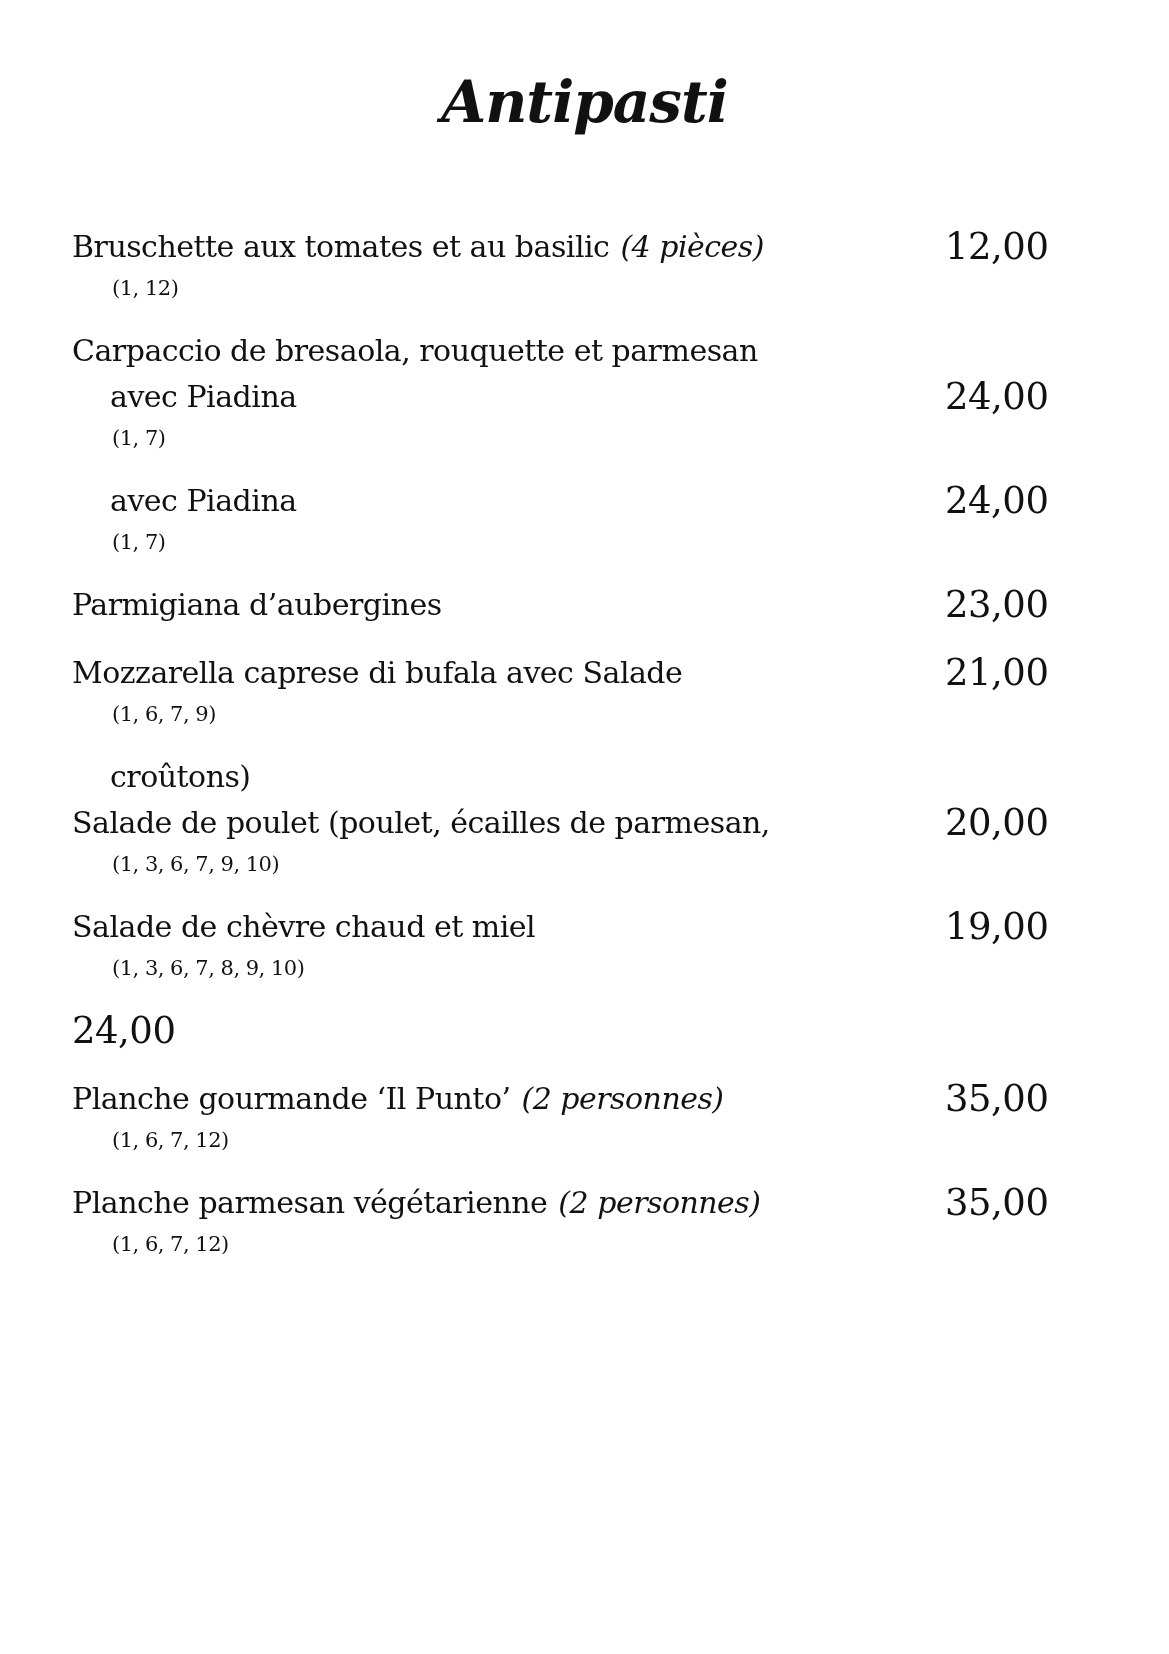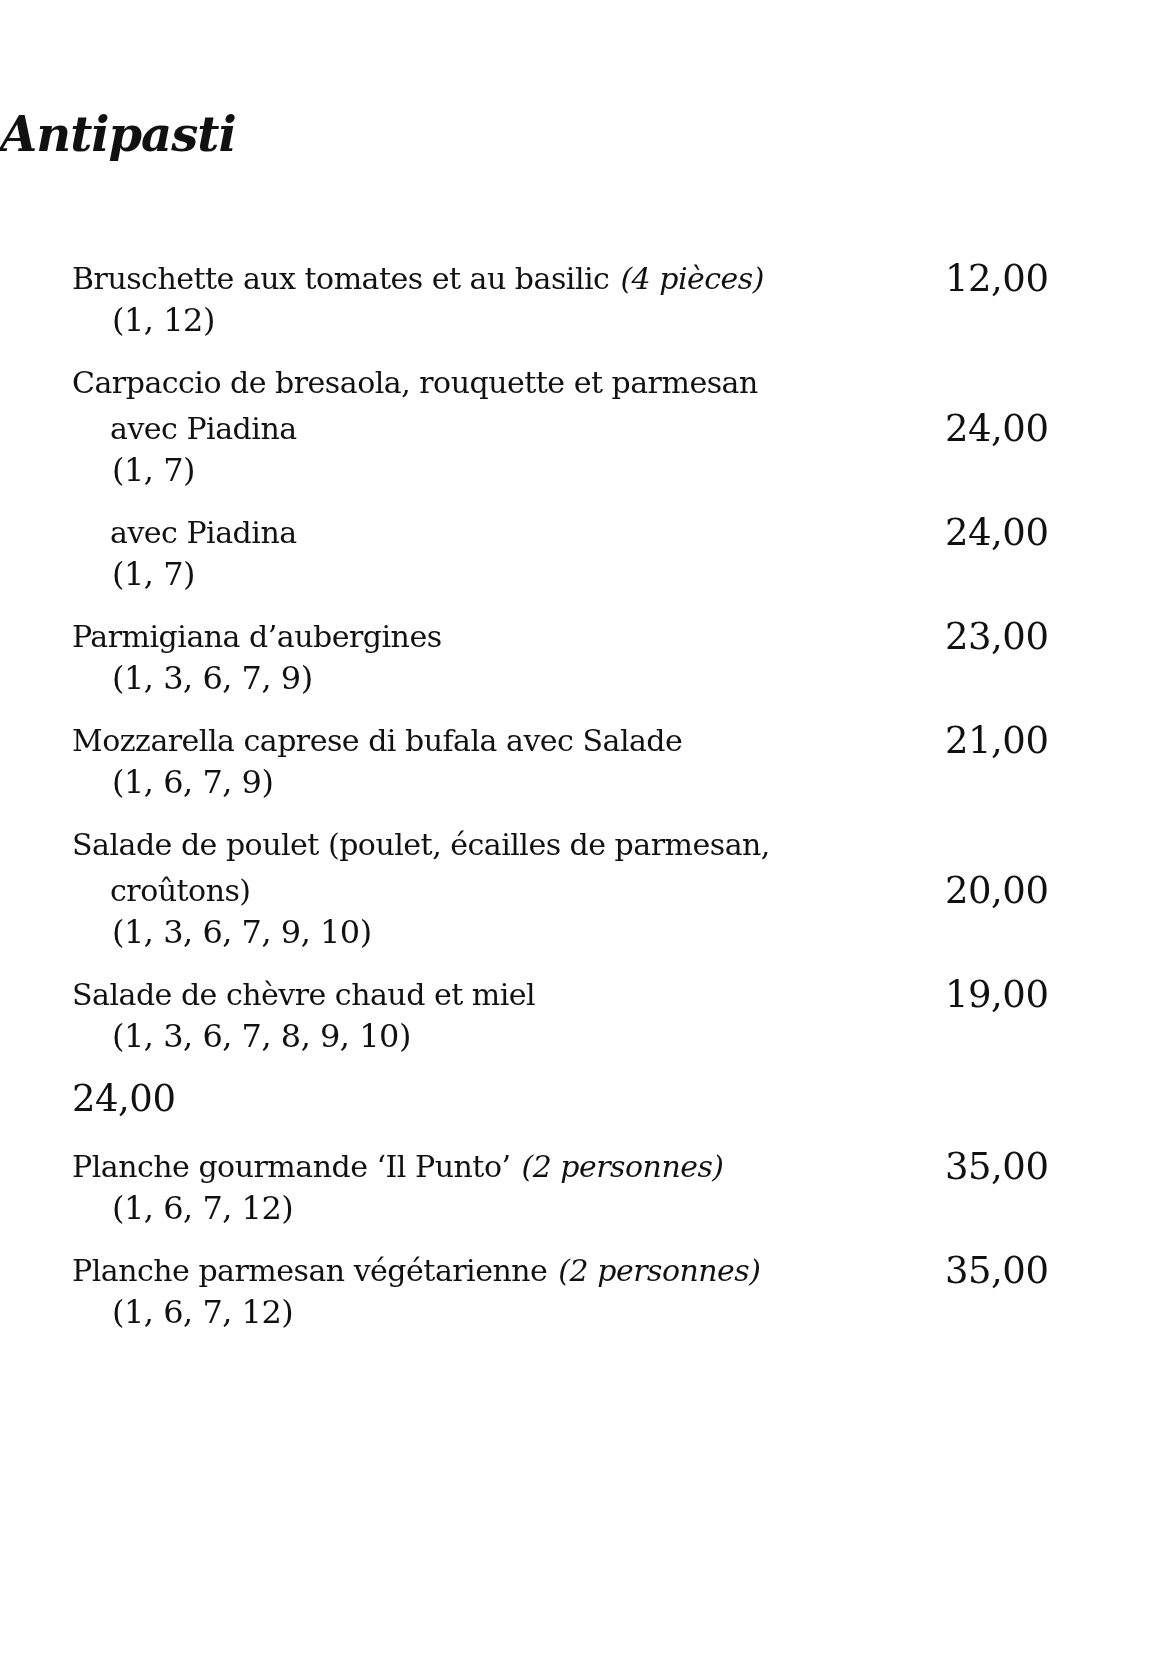--- a/index.html
+++ b/index.html
@@ -13,23 +13,23 @@
     height: 1654px;
     margin: 0 auto;
     background: #ffffff;
     color: #111111;
     font-family: "DejaVu Serif", serif;
     overflow: hidden;
     box-sizing: border-box;
   }
   .title {
     margin: 0;
-    padding-top: 94px;
-    text-align: left;
-    font-size: 48px;
+    padding-top: 62px;
+    text-align: center;
+    font-size: 58px;
     line-height: 80px;
     font-weight: bold;
     font-style: italic;
     letter-spacing: -1px;
   }
   .menu {
     margin: 82px 84px 0 72px;
   }
   .menu-item {
     display: flex;
@@ -49,21 +49,21 @@
   .item-line2 {
     padding-left: 38px;
   }
   .item-line2:empty { display: none; }
   .item-note {
     font-style: italic;
     margin-left: 11px;
   }
   .item-note:empty { display: none; }
   .item-allergens {
-    font-size: 32px;
+    font-size: 21px;
     line-height: 36px;
     padding-left: 40px;
     letter-spacing: -0.5px;
   }
   .item-price {
     font-size: 37px;
     line-height: 46px;
     min-width: 140px;
     letter-spacing: -0.5px;
     white-space: nowrap;
@@ -107,42 +107,41 @@
     </div>
     <div class="item-price">24,00</div>
   </div>
 
   <div class="menu-item">
     <div class="item-text">
       <div class="item-line item-line1">
         <span class="item-name">Parmigiana d’aubergines</span>
       </div>
 
-      <div class="item-allergens">(1, 3, 6, 7, 9)</div>
     </div>
     <div class="item-price">23,00</div>
   </div>
 
   <div class="menu-item">
     <div class="item-text">
       <div class="item-line item-line1">
         <span class="item-name">Mozzarella caprese di bufala avec Salade</span>
       </div>
 
       <div class="item-allergens">(1, 6, 7, 9)</div>
     </div>
     <div class="item-price">21,00</div>
   </div>
 
   <div class="menu-item">
     <div class="item-text">
+      <div class="item-line item-line2">croûtons)</div>
       <div class="item-line item-line1">
         <span class="item-name">Salade de poulet (poulet, écailles de parmesan,</span>
       </div>
-      <div class="item-line item-line2">croûtons)</div>
       <div class="item-allergens">(1, 3, 6, 7, 9, 10)</div>
     </div>
     <div class="item-price on-line2">20,00</div>
   </div>
 
   <div class="menu-item">
     <div class="item-text">
       <div class="item-line item-line1">
         <span class="item-name">Salade de chèvre chaud et miel</span>
       </div>

